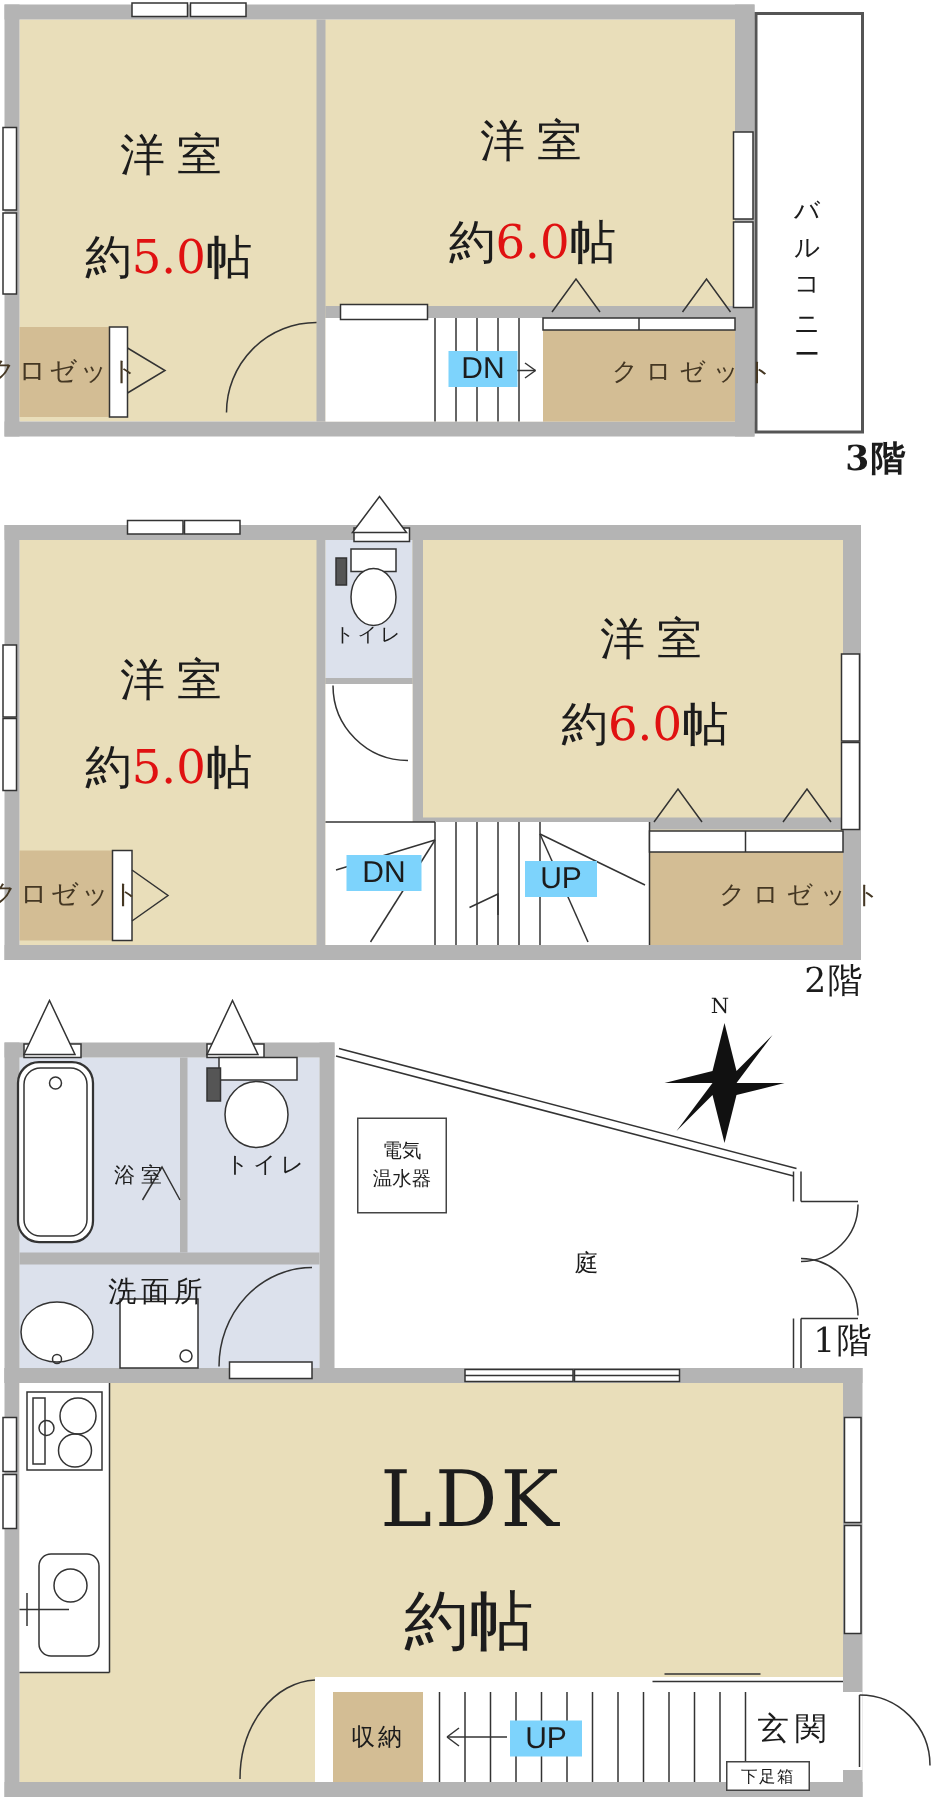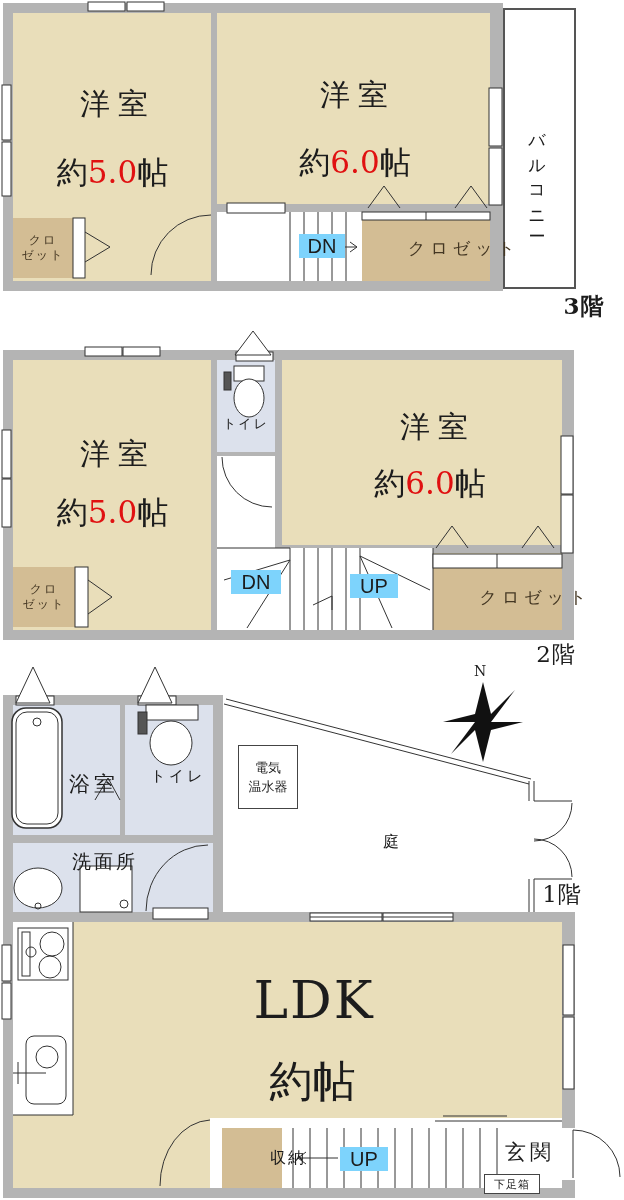--- a/index.html
+++ b/index.html
@@ -13,21 +13,21 @@
   .room{position:absolute;background:var(--room);z-index:0;}
   .wet{position:absolute;background:var(--wet);z-index:1;}
   .tan{position:absolute;background:var(--closet);z-index:2;}
   .white{position:absolute;background:#ffffff;z-index:2;}
   svg.lines{position:absolute;left:0;top:0;z-index:3;pointer-events:none;}
   .txt{position:absolute;display:flex;align-items:center;justify-content:center;
        z-index:4;white-space:nowrap;line-height:1;}
   .rname{font-size:30px;letter-spacing:8px;padding-left:8px;}
   .rsize{font-size:31px;}
   .rsize .red, .ldksize .red{color:var(--red);}
-  .small-closet{font-size:12px;color:#443723;flex-direction:column;line-height:1.25;letter-spacing:2px;}
+  .small-closet{font-size:18px;color:#443723;line-height:1.25;letter-spacing:2px;}
   .closet-lbl{font-size:17px;color:#443723;letter-spacing:5px;padding-left:38px;}
   .sans{font-family:"Liberation Sans","DejaVu Sans",sans-serif;}
   .stair-lbl{font-size:20px;background:#7dd3fc;padding:0 2px;}
   .floor-lbl{font-size:23px;letter-spacing:1px;}
   .vert{writing-mode:vertical-rl;text-orientation:upright;letter-spacing:7px;font-size:17px;}
   .balcony{position:absolute;background:#fff;border:2px solid #555;z-index:1;}
   .box{position:absolute;background:#fff;border:1px solid #444;z-index:4;
        display:flex;align-items:center;justify-content:center;flex-direction:column;}
 </style>
 </head>
@@ -105,21 +105,21 @@
     </div>
   <div class="txt floor-lbl" style="left:524px;top:640px;width:64px;height:28px;">2階</div>
 
   <div class="wet" style="left:13px;top:705px;width:200px;height:207px;"></div>
   <div class="wall" style="left:3px;top:695px;width:220px;height:10px;"></div>
   <div class="wall" style="left:3px;top:695px;width:10px;height:227px;"></div>
   <div class="wall" style="left:213px;top:695px;width:10px;height:217px;"></div>
   <div class="wall" style="left:120px;top:705px;width:5px;height:130px;"></div>
   <div class="wall" style="left:13px;top:835px;width:200px;height:8px;"></div>
 
-  <div class="txt" style="left:61px;top:770px;width:66px;height:28px;font-size:21px;letter-spacing:4px;">浴室</div>
+  <div class="txt" style="left:61px;top:770px;width:66px;height:28px;font-size:14px;letter-spacing:4px;">浴室</div>
   <div class="txt" style="left:143px;top:764px;width:70px;height:24px;font-size:15px;letter-spacing:3px;">トイレ</div>
   <div class="txt" style="left:51px;top:847px;width:108px;height:28px;font-size:19px;letter-spacing:3px;">洗面所</div>
 
   <div class="box" style="left:238px;top:745px;width:58px;height:62px;font-size:13px;line-height:1.5;">
       <span>電気</span>
       <span>温水器</span>
     </div>
   <div class="txt" style="left:374px;top:830px;width:34px;height:24px;font-size:16px;">庭</div>
   <div class="txt" style="left:468px;top:662px;width:24px;height:18px;font-size:14px;">N</div>
   <div class="txt floor-lbl" style="left:530px;top:880px;width:64px;height:28px;">1階</div>
@@ -133,21 +133,21 @@
   <div class="white" style="left:210px;top:1118px;width:352px;height:70px;"></div>
   <div class="wall" style="left:210px;top:1118px;width:225px;height:10px;"></div>
   <div class="wall" style="left:210px;top:1118px;width:10px;height:70px;"></div>
   <div class="tan" style="left:222px;top:1128px;width:60px;height:60px;"></div>
 
   <div class="txt" style="left:250px;top:976px;width:128px;height:48px;font-size:52px;letter-spacing:2px;">LDK</div>
   <div class="txt ldksize" style="left:170px;top:1054px;width:285px;height:54px;font-size:43px;">
       <span>約</span>
       <span>帖</span>
     </div>
-  <div class="txt" style="left:222px;top:1146px;width:60px;height:24px;font-size:16px;letter-spacing:2px;z-index:4;padding-left:36px;">収納</div>
+  <div class="txt" style="left:222px;top:1146px;width:60px;height:24px;font-size:16px;letter-spacing:2px;z-index:4;">収納</div>
   <div class="txt sans stair-lbl" style="left:340px;top:1147px;width:44px;height:24px;z-index:4;">UP</div>
   <div class="txt" style="left:498px;top:1138px;width:64px;height:28px;font-size:21px;letter-spacing:4px;">玄関</div>
   <div class="box" style="left:484px;top:1174px;width:54px;height:18px;font-size:11px;letter-spacing:1px;z-index:5;">下足箱</div>
 
   <svg class="lines" width="624" height="1200" viewBox="0 0 624 1200">
     <g stroke="#333" stroke-width="1" fill="none">
 
       <rect x="88" y="2" width="37" height="9" fill="#fff"></rect>
         <rect x="127" y="2" width="37" height="9" fill="#fff"></rect>
       <rect x="2" y="85" width="9" height="55" fill="#fff"></rect>

